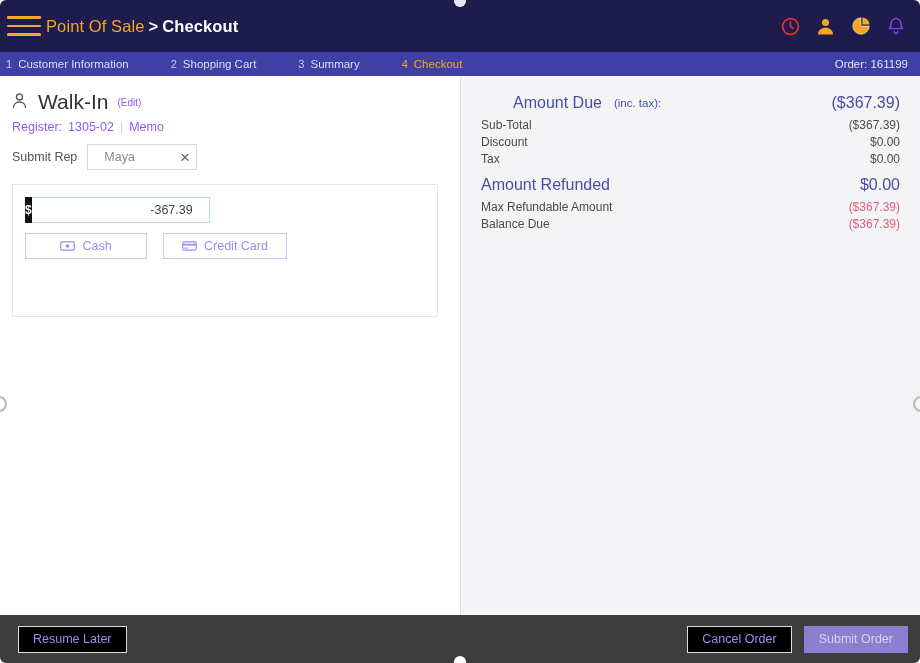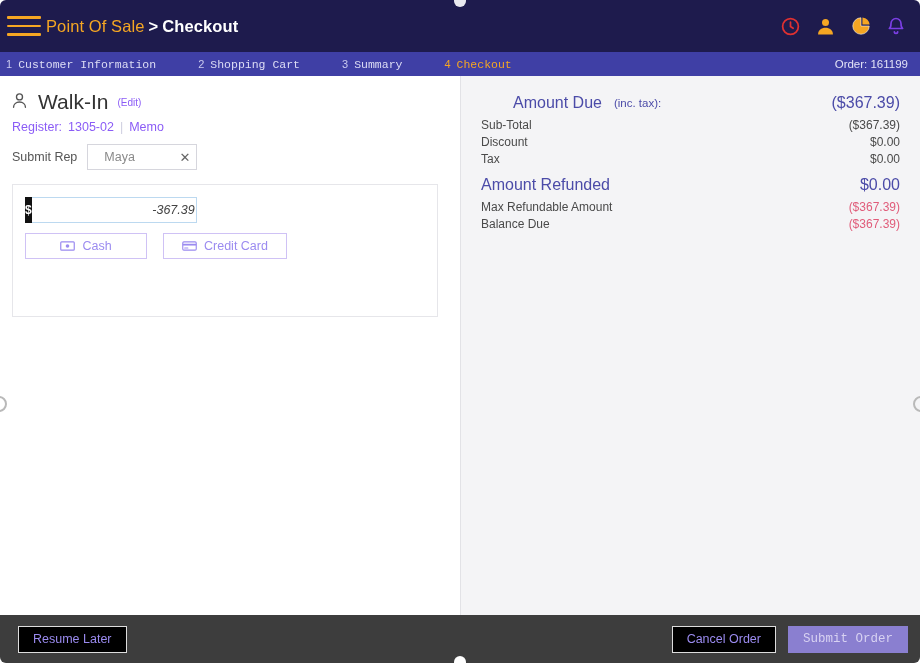--- a/index.html
+++ b/index.html
@@ -68,21 +68,21 @@
   .steps {
     height: 24px;
     background: #3f3fa5;
     display: flex; align-items: center;
     padding-left: 6px;
     font-size: 11.5px;
     position: relative;
   }
   .step { display: flex; align-items: baseline; gap: 6px; margin-right: 42px; cursor: pointer; }
   .step .num { color: #c9c9ef; font-size: 11px; }
-  .step .lbl { color: #ddddf5; font-family: Liberation Mono, monospace; }
+  .step .lbl { color: #ddddf5; }
   .step.active .num { color: #f5a623; }
   .step.active .lbl { color: #f5a623; }
   .order-no {
     position: absolute; right: 12px; top: 50%; transform: translateY(-50%);
     color: #e2e2f6; font-size: 11.5px;
   }
 
   
   .body {
     position: relative;
@@ -151,22 +151,22 @@
     display: flex; align-items: stretch;
     width: 113px; height: 26px; margin-bottom: 10px;
   }
   .amt-prefix {
     width: 23px; background: #111111; color: #ffffff;
     display: flex; align-items: center; justify-content: center;
     font-size: 12px; font-weight: 700;
   }
   .amt-input {
     flex: 1; border: 1px solid #bcd9f0; border-left: none;
-    outline: none; text-align: right; padding-right: 1px;
-    font-size: 12.5px; color: #444; font-family: inherit; font-style: italic;
+    outline: none; text-align: right; padding-right: 16px;
+    font-size: 12.5px; color: #444; font-family: inherit;
   }
   .pay-btns { display: flex; gap: 16px; }
   .pay-btn {
     height: 26px; min-width: 122px;
     border: 1px solid #cfc2f5; background: #ffffff;
     color: #9b8bf0; font-size: 12.5px;
     display: flex; align-items: center; justify-content: center; gap: 7px;
     cursor: pointer;
   }
   .pay-btn.wide { min-width: 124px; }
@@ -205,21 +205,21 @@
     color: #9b8bf0; font-size: 12.5px;
     display: inline-flex; align-items: center; justify-content: center;
     cursor: pointer; font-family: inherit;
   }
   .footer-right { margin-left: auto; display: flex; gap: 12px; }
   .btn-filled {
     height: 27px; padding: 0 14px;
     background: #8a7fd0; border: 1px solid #8a7fd0;
     color: #d8d2f2; font-size: 12.5px;
     display: inline-flex; align-items: center; justify-content: center;
-    cursor: pointer; font-family: Liberation Mono, monospace;
+    cursor: pointer; font-family: Liberation Sans, sans-serif;
   }
 </style>
 </head>
 <body>
 
 <div class="app">
 
   <div class="notch-top"></div>
 
   <div class="topbar">

